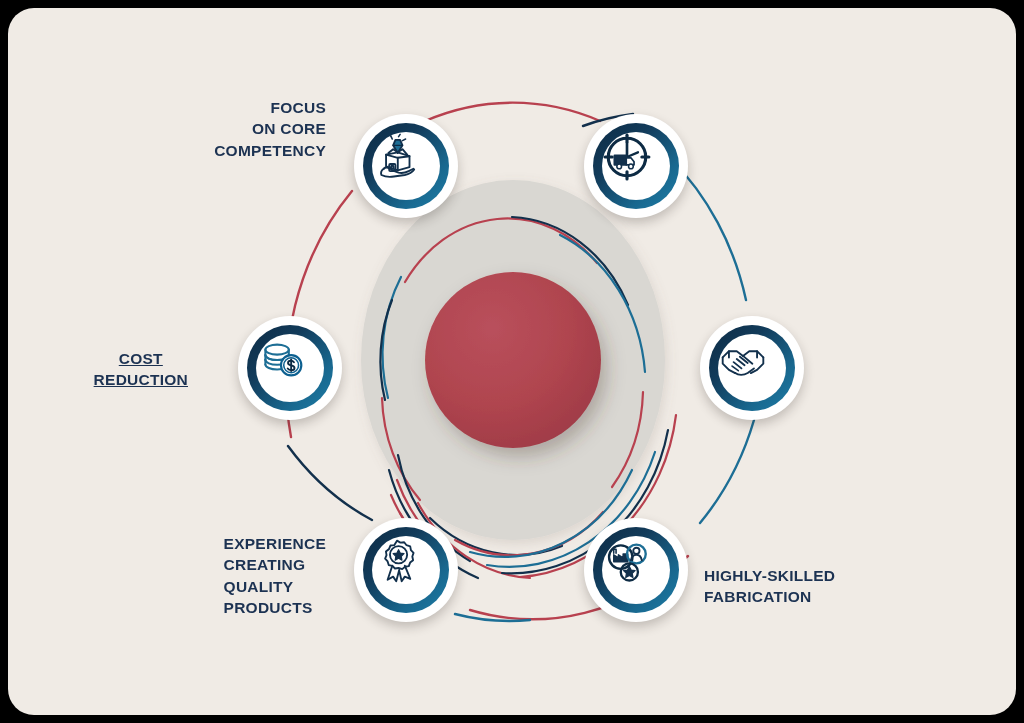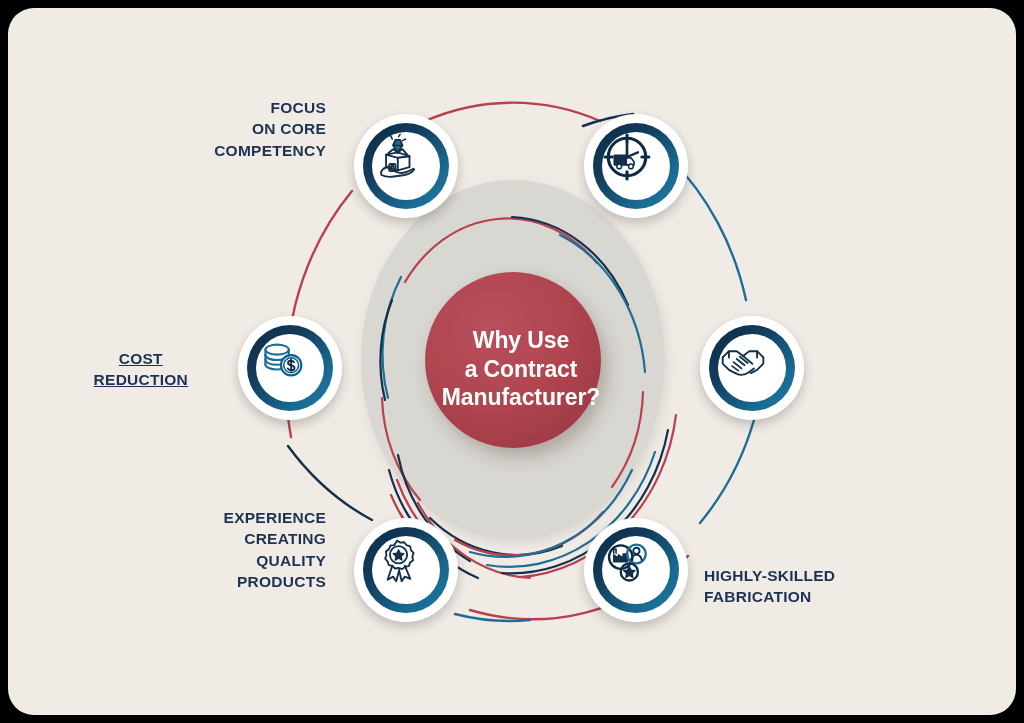--- a/index.html
+++ b/index.html
@@ -124,21 +124,21 @@
   #node-2 { left: 692px; top: 308px; }   
   #node-3 { left: 576px; top: 510px; }   
   #node-4 { left: 346px; top: 510px; }   
   #node-5 { left: 230px; top: 308px; }   
 
   
   #cap-0 { right: 690px; top: 89px;  }
   #cap-1 { left: 685px; top: 99px;  text-align: left; }
   #cap-2 { left: 812px; top: 326px; text-align: left; }
   #cap-3 { left: 696px; top: 557px; text-align: left; }
-  #cap-4 { right: 690px; top: 499px; text-align: right; }
+  #cap-4 { right: 690px; top: 525px; text-align: left; }
   #cap-5 { right: 828px; top: 340px; text-align: center; text-decoration: underline; }
 </style>
 </head>
 <body>
 
 <div id="infographic">
   <div id="canvas">
 
     <div id="art">
       <div id="art-inner">
@@ -200,25 +200,20 @@
           <path d="M 520 577 A 168 188 0 0 0 676 415" fill="none" stroke="#b8414f" stroke-width="2.2" stroke-linecap="round"></path>
 
           <path d="M 391 495 A 150 170 0 0 0 404 520" fill="none" stroke="#b8414f" stroke-width="2.2" stroke-linecap="round"></path>
           <path d="M 400 513 A 150 170 0 0 0 414 534" fill="none" stroke="#b8414f" stroke-width="2.2" stroke-linecap="round"></path>
 
           <circle cx="513" cy="360" r="88" fill="url(#hubGrad)" filter="url(#hubShadow)"></circle>
         </svg>
       </div>
     </div>
 
-    <div class="hub-label">
-      <span>Why Use</span>
-      <span>a Contract</span>
-      <span>Manufacturer?</span>
-    </div>
 
     <div class="node" id="node-0">
       <div class="puck"></div>
       <div class="ring">
         <div class="ring-hole"></div>
       </div>
       <div class="glyph">
         <svg viewBox="0 0 64 64" fill="none" stroke="#12304c" stroke-width="2.4" stroke-linecap="round" stroke-linejoin="round">
 
           <path d="M26 9 L24 5" stroke-width="2"></path>

